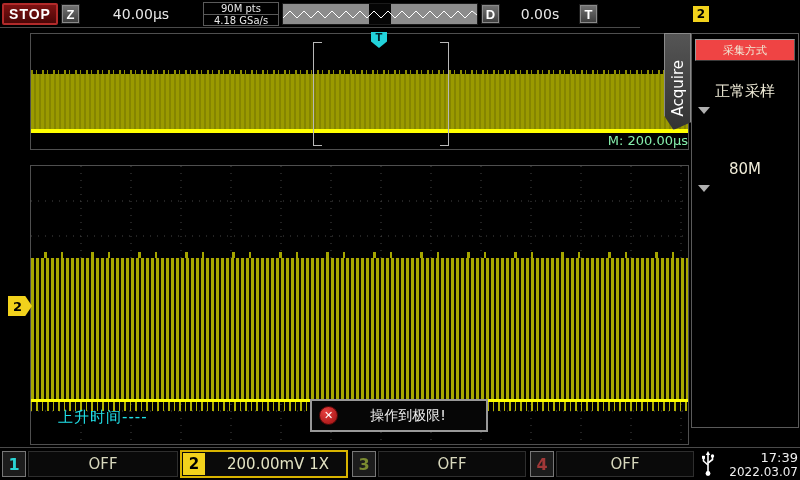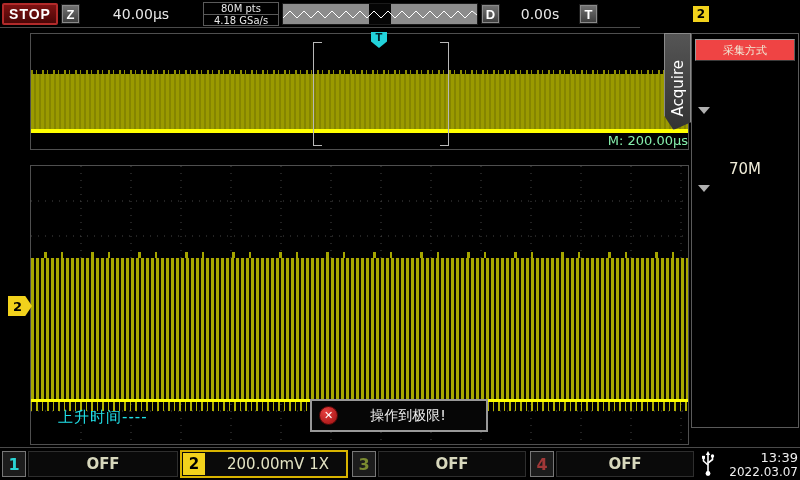--- a/index.html
+++ b/index.html
@@ -111,21 +111,21 @@
               border-top:7px solid #b0b0b0; }
 
   
   #footer { position:absolute; left:0; top:447px; width:800px; height:33px; background:#000;
             border-top:1px solid #4a4a4a; }
   .badge { position:absolute; top:3px; width:24px; height:26px; background:#1c1c1c;
            border:1px solid #777; display:flex; align-items:center; justify-content:center;
            font-size:16px; font-weight:bold; }
   .ch-cell { position:absolute; top:3px; height:26px; background:#0a0a0a;
              border:1px solid #2e2e2e; color:#d8d8bd; font-size:15px;
-             display:flex; align-items:center; justify-content:center;font-weight:bold; }
+             display:flex; align-items:center; justify-content:center; }
   .ch2-cell { position:absolute; left:180px; top:2px; width:168px; height:28px;
               background:#0a0a0a; border:2px solid #d8b400;
               display:flex; align-items:center; }
   .ch2-cell .badge2 { width:22px; height:22px; margin:0 5px 0 1px; background:#f2d21c;
               color:#000; font-size:15px; font-weight:bold;
               display:flex; align-items:center; justify-content:center; }
   .dc-icon { width:15px; height:9px; margin-right:2px; }
   .dc-icon .solid { height:2px; background:#d8d8bd; }
   .dc-icon .dash { height:2px; margin-top:3px;
                    background:repeating-linear-gradient(90deg,#d8d8bd 0 3px,transparent 3px 5px); }
@@ -141,21 +141,21 @@
 </head>
 <body>
 
 <div id="screen">
 
   <div id="header">
     <button class="hbox stop-btn">STOP</button>
     <button class="hbox sq-btn z-btn">Z</button>
     <div class="hbox field timebase">40.00μs</div>
     <div class="membox" style="position: absolute; left: 203px; top: 2px;">
-      <div class="top">80M pts</div>
+      <div class="top">90M pts</div>
       <div>4.18 GSa/s</div>
     </div>
     <div class="pv-strip" style="position: absolute; left: 282px; top: 3px;">
       <div class="gap"></div>
       <svg width="194" height="20">
         <polyline points="0,14 7,7 14,14 21,7 28,14 35,7 42,14 49,7 56,14 63,7 70,14 77,7 84,14 91,7 98,14 105,7 112,14 119,7 126,14 133,7 140,14 147,7 154,14 161,7 168,14 175,7 182,14 189,7 194,11" fill="none" stroke="#ffffff" stroke-width="1"></polyline>
       </svg>
     </div>
     <button class="hbox sq-btn d-btn">D</button>
     <div class="hbox field delay">0.00s</div>
@@ -216,22 +216,23 @@
     <div class="err-icon">✕</div>
     <div class="msg">操作到极限!</div>
   </div>
 
   <div class="acq-tab">
     <span>Acquire</span>
   </div>
 
   <div id="menu">
     <div class="menu-btn" style="top:5px;">采集方式</div>
+    <div class="menu-val" style="top:44px;">正常采样</div>
     <div class="drop-tri" style="top:73px;"></div>
-    <div class="menu-val" style="top:122px;">70M</div>
+    <div class="menu-val" style="top:122px;">80M</div>
     <div class="drop-tri" style="top:151px;"></div>
   </div>
 
   <div id="footer">
     <div class="badge" style="left:2px; color:#2ad4d4;">1</div>
     <div class="ch-cell" style="left:28px; width:150px;">OFF</div>
 
     <div class="ch2-cell">
       <span class="badge2">2</span>
       <span class="dc-icon">
@@ -253,18 +254,18 @@
           <path d="M7 14 L2.5 10 L2.5 7"></path>
           <path d="M7 12 L11.5 8.5 L11.5 6"></path>
         </g>
         <polygon points="7,0 4.8,4 9.2,4" fill="#ffffff"></polygon>
         <circle cx="7" cy="22.5" r="2.4" fill="#ffffff"></circle>
         <rect x="1" y="4.8" width="3" height="3" fill="#ffffff"></rect>
         <circle cx="11.5" cy="5" r="1.7" fill="#ffffff"></circle>
       </svg>
     </div>
     <div class="clock">
-      <span class="time">13:39</span>
+      <span class="time">17:39</span>
       <span class="date">2022.03.07</span>
     </div>
   </div>
 
 </div>
 
 </body></html>

